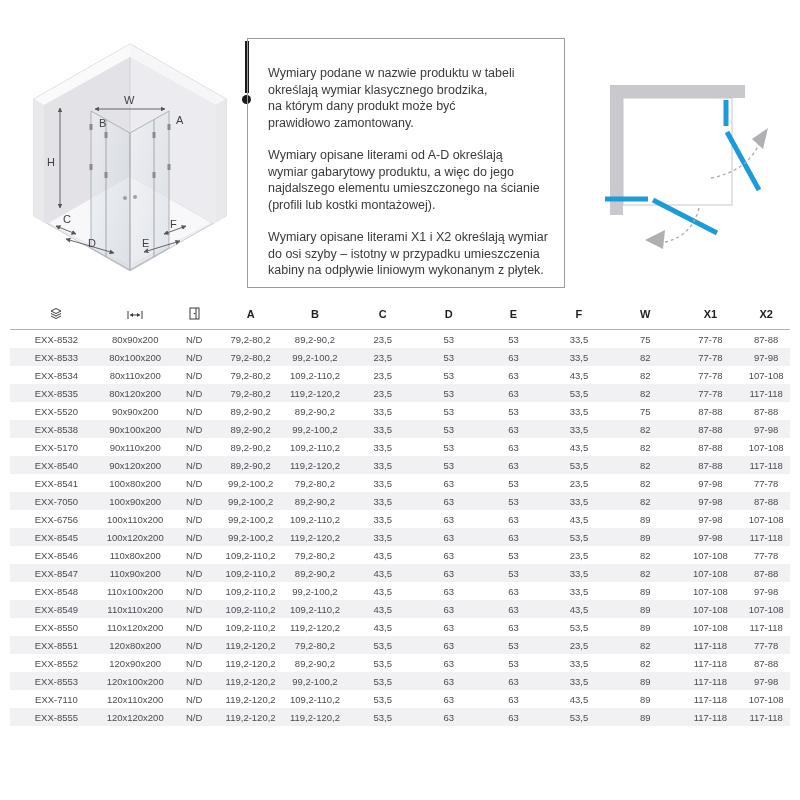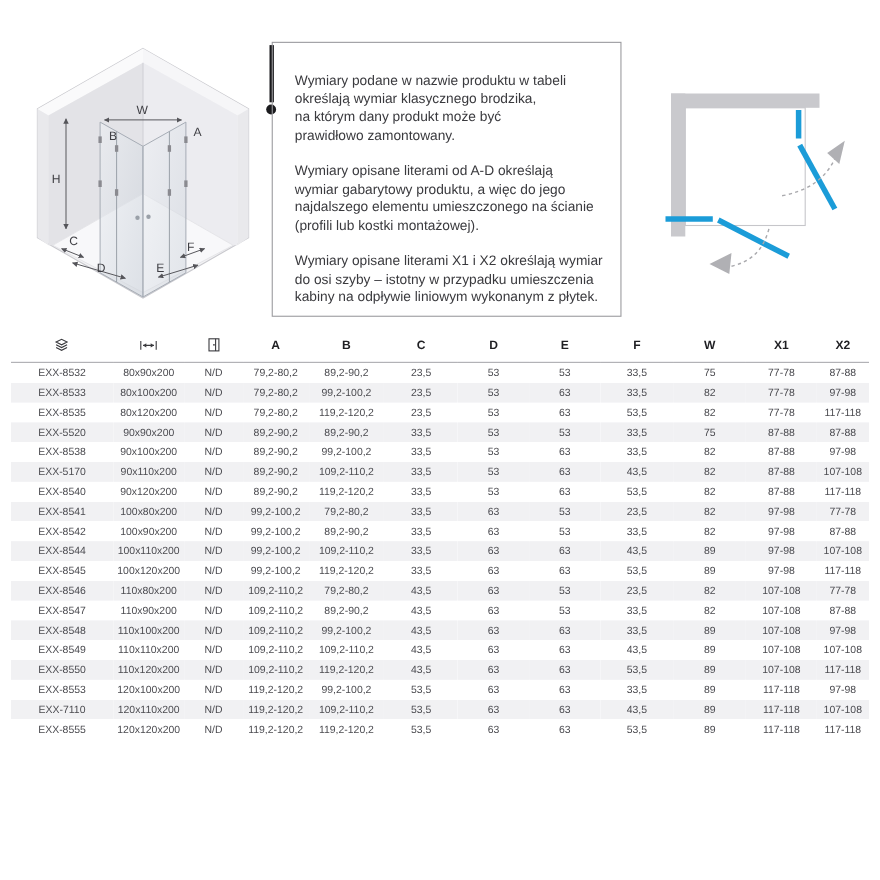--- a/index.html
+++ b/index.html
@@ -202,20 +202,34 @@
           <td>99,2-100,2</td>
           <td>23,5</td>
           <td>53</td>
           <td>63</td>
           <td>33,5</td>
           <td>82</td>
           <td>77-78</td>
           <td>97-98</td>
         </tr>
         <tr>
+          <td>EXX-8534</td>
+          <td>80x110x200</td>
+          <td>N/D</td>
+          <td>79,2-80,2</td>
+          <td>109,2-110,2</td>
+          <td>23,5</td>
+          <td>53</td>
+          <td>63</td>
+          <td>43,5</td>
+          <td>82</td>
+          <td>77-78</td>
+          <td>107-108</td>
+        </tr>
+        <tr>
           <td>EXX-8535</td>
           <td>80x120x200</td>
           <td>N/D</td>
           <td>79,2-80,2</td>
           <td>119,2-120,2</td>
           <td>23,5</td>
           <td>53</td>
           <td>63</td>
           <td>53,5</td>
           <td>82</td>
@@ -286,35 +300,35 @@
           <td>79,2-80,2</td>
           <td>33,5</td>
           <td>63</td>
           <td>53</td>
           <td>23,5</td>
           <td>82</td>
           <td>97-98</td>
           <td>77-78</td>
         </tr>
         <tr>
-          <td>EXX-8542</td>
+          <td>EXX-7050</td>
           <td>100x90x200</td>
           <td>N/D</td>
           <td>99,2-100,2</td>
           <td>89,2-90,2</td>
           <td>33,5</td>
           <td>63</td>
           <td>53</td>
           <td>33,5</td>
           <td>82</td>
           <td>97-98</td>
           <td>87-88</td>
         </tr>
         <tr>
-          <td>EXX-8544</td>
+          <td>EXX-6756</td>
           <td>100x110x200</td>
           <td>N/D</td>
           <td>99,2-100,2</td>
           <td>109,2-110,2</td>
           <td>33,5</td>
           <td>63</td>
           <td>63</td>
           <td>43,5</td>
           <td>89</td>
           <td>97-98</td>
@@ -398,20 +412,48 @@
           <td>119,2-120,2</td>
           <td>43,5</td>
           <td>63</td>
           <td>63</td>
           <td>53,5</td>
           <td>89</td>
           <td>107-108</td>
           <td>117-118</td>
         </tr>
         <tr>
+          <td>EXX-8551</td>
+          <td>120x80x200</td>
+          <td>N/D</td>
+          <td>119,2-120,2</td>
+          <td>79,2-80,2</td>
+          <td>53,5</td>
+          <td>63</td>
+          <td>53</td>
+          <td>23,5</td>
+          <td>82</td>
+          <td>117-118</td>
+          <td>77-78</td>
+        </tr>
+        <tr>
+          <td>EXX-8552</td>
+          <td>120x90x200</td>
+          <td>N/D</td>
+          <td>119,2-120,2</td>
+          <td>89,2-90,2</td>
+          <td>53,5</td>
+          <td>63</td>
+          <td>53</td>
+          <td>33,5</td>
+          <td>82</td>
+          <td>117-118</td>
+          <td>87-88</td>
+        </tr>
+        <tr>
           <td>EXX-8553</td>
           <td>120x100x200</td>
           <td>N/D</td>
           <td>119,2-120,2</td>
           <td>99,2-100,2</td>
           <td>53,5</td>
           <td>63</td>
           <td>63</td>
           <td>33,5</td>
           <td>89</td>

